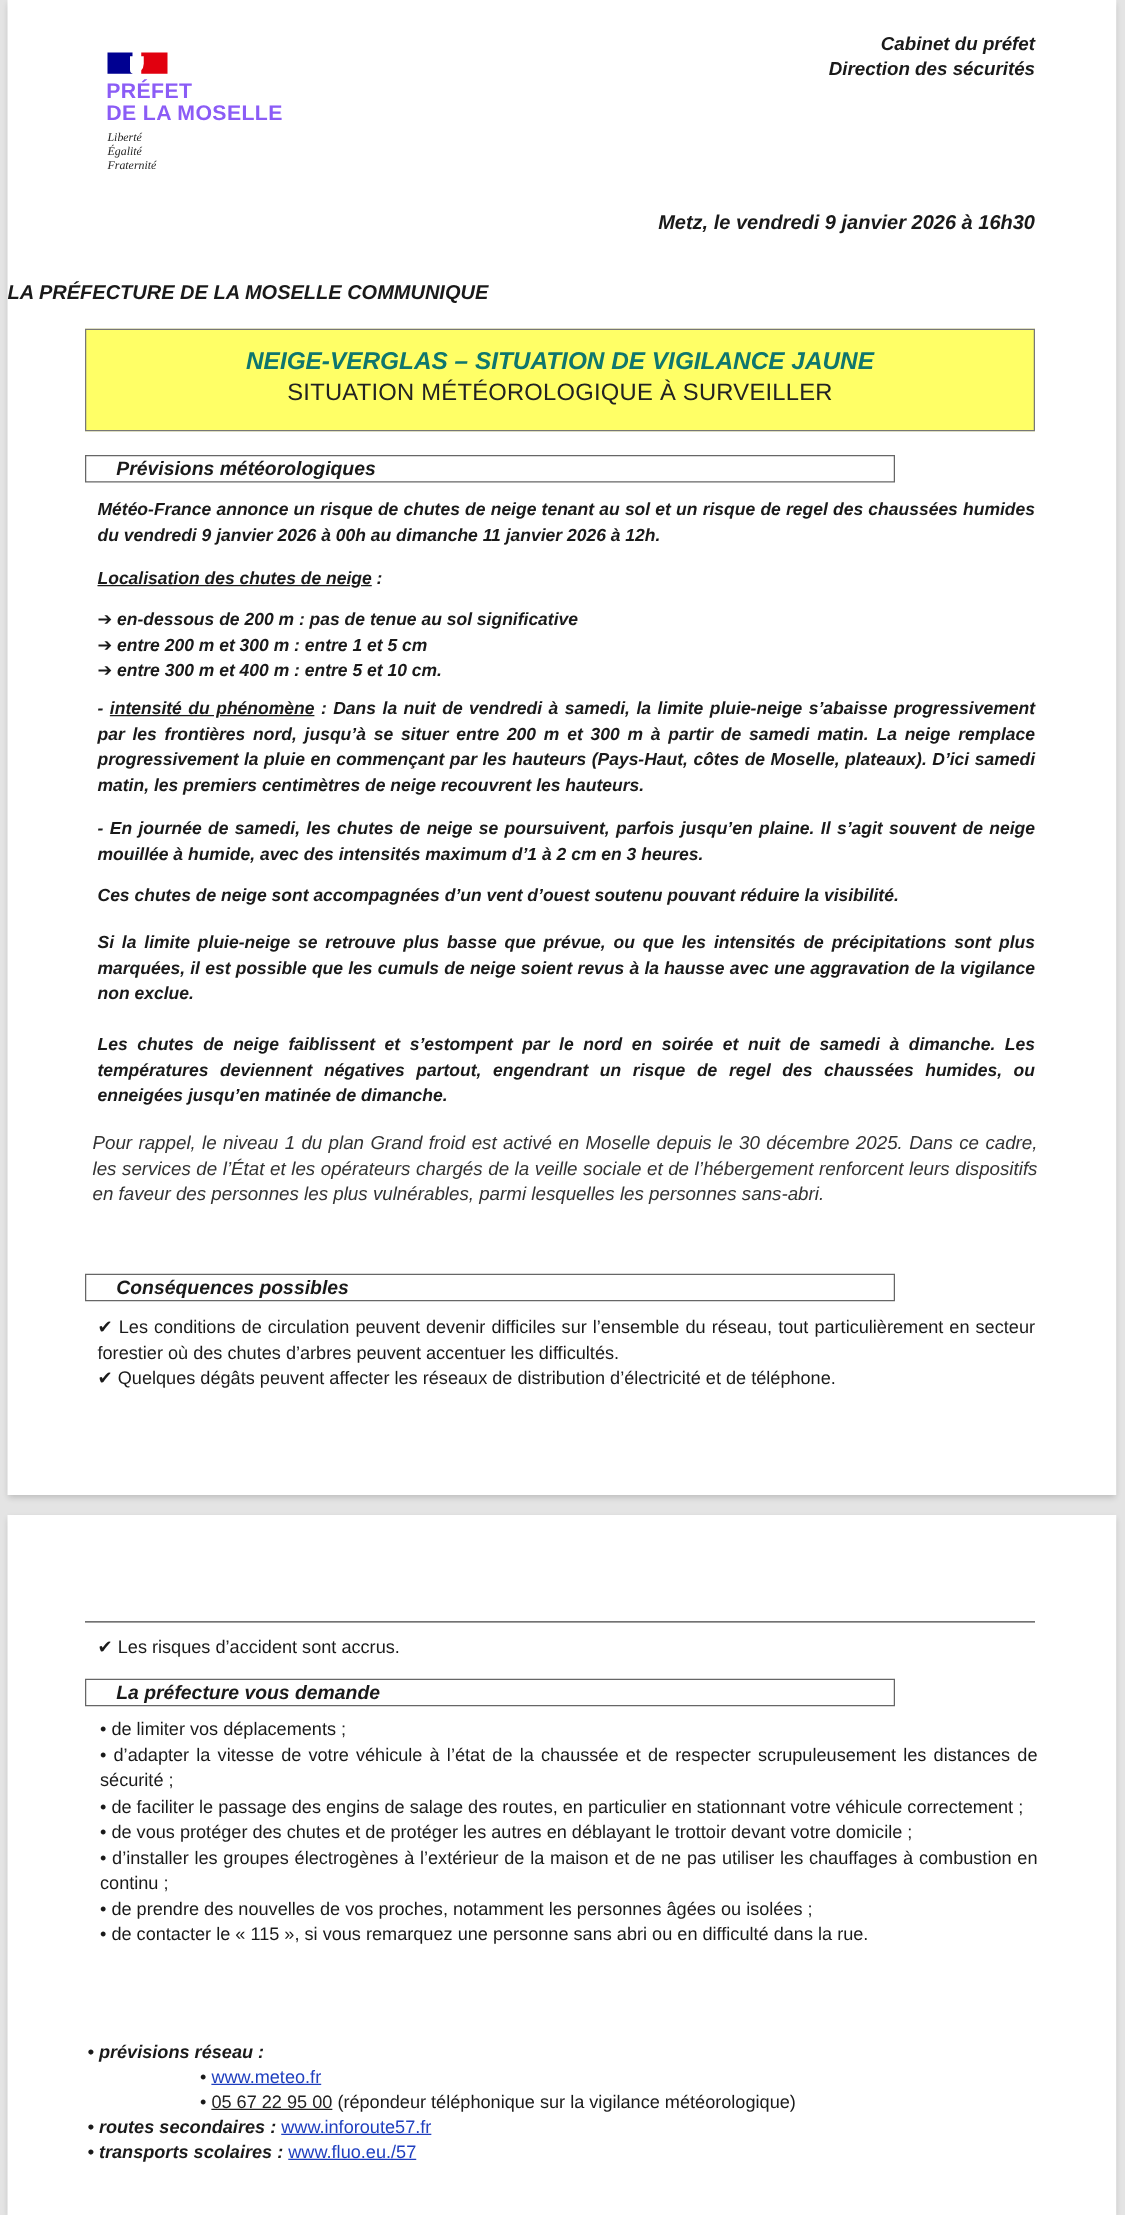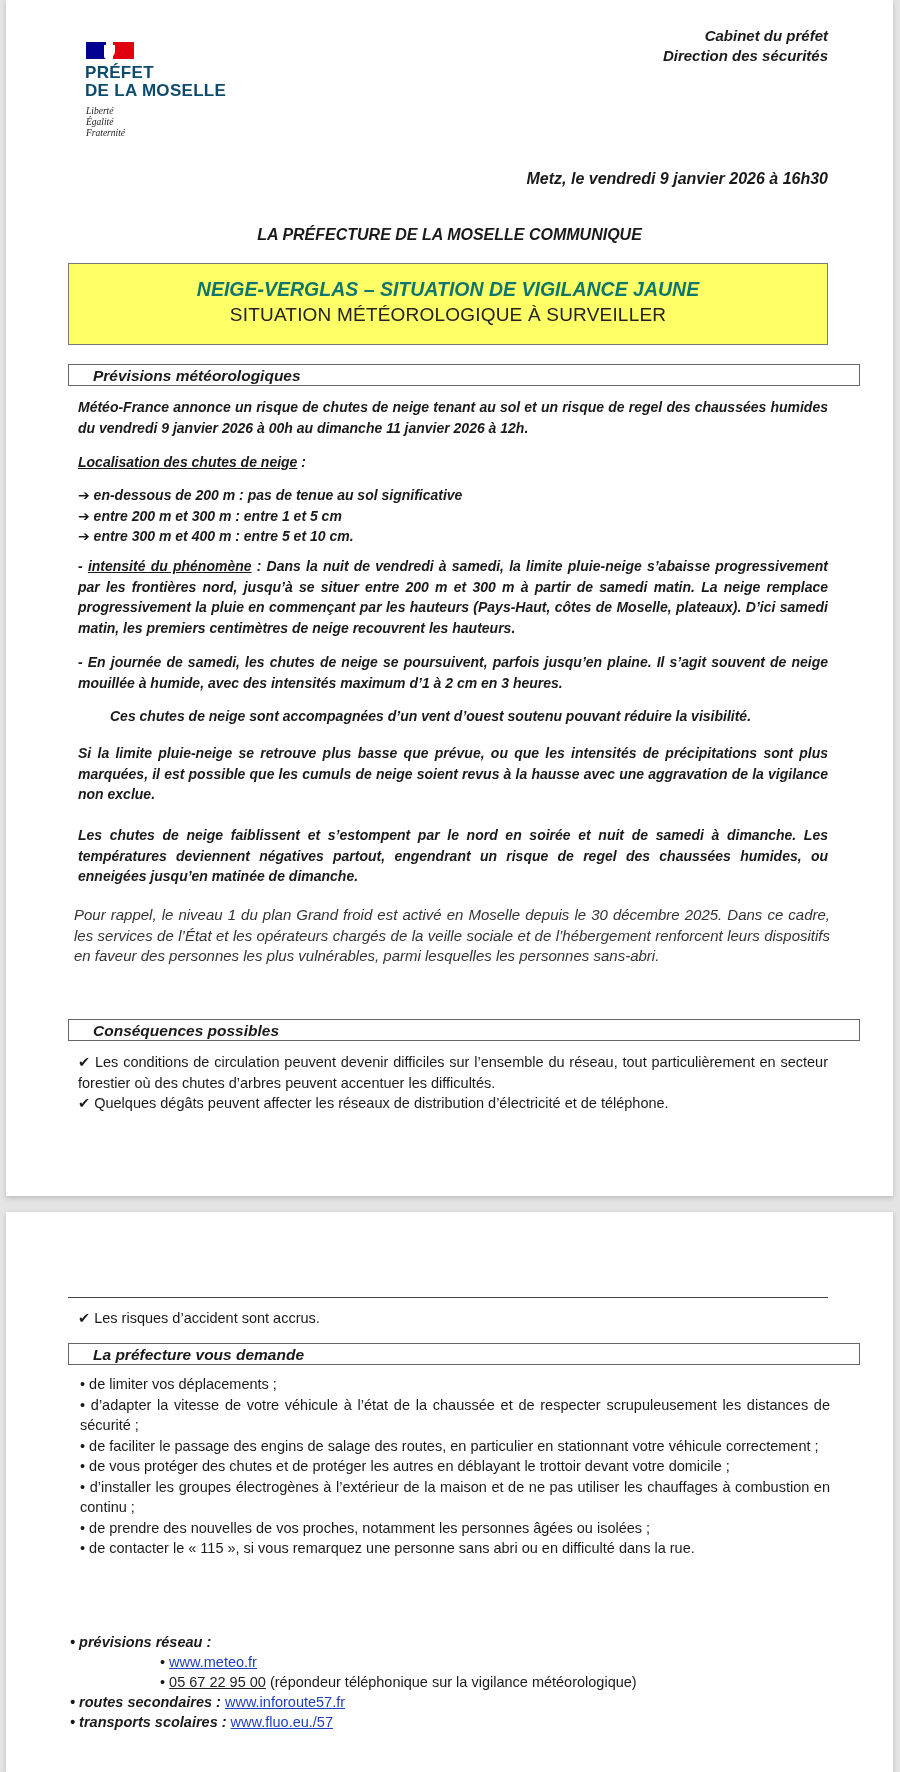--- a/index.html
+++ b/index.html
@@ -13,35 +13,35 @@
   }
   #page1 { top: 0; height: 1196px; }
   #page2 { top: 1212px; height: 560px; }
   .abs { position: absolute; }
 
   
   .flag { position: absolute; left: 80px; top: 42px; width: 48px; height: 17px; }
   .flag .b { position:absolute; left:0; top:0; width:20px; height:17px; background:#000091; }
   .flag .r { position:absolute; left:27px; top:0; width:21px; height:17px; background:#e1000f; }
   .flag .w { position:absolute; left:18px; top:3px; width:11px; height:14px; background:#fff; border-radius:0 0 8px 3px; }
-  .logo-title { left: 79px; top: 64px; font-weight: bold; font-size: 17px; line-height: 18px; letter-spacing: 0.3px; color:#0c4a6e; }
+  .logo-title { left: 79px; top: 64px; font-weight: bold; font-size: 17px; line-height: 18px; letter-spacing: 0.3px; color:#8b5cf6; }
   .motto { left: 80px; top: 106px; font-family: "Liberation Serif", serif; font-style: italic; font-size: 9.5px; line-height: 11px; color:#222; }
   .cabinet { right: 65px; top: 26px; text-align: right; font-weight: bold; font-style: italic; font-size: 15px; line-height: 20px; }
   .date { right: 65px; top: 170px; font-weight: bold; font-style: italic; font-size: 16px; }
-  .communique { left: 0; width: 887px; top: 226px; text-align: center; font-weight: bold; font-style: italic; font-size: 16px; }
+  .communique { left: 0; width: 887px; top: 226px; text-align: left; font-weight: bold; font-style: italic; font-size: 16px; }
 
   .vigilance {
     left: 62px; top: 263px; width: 760px; height: 82px; background: #ffff66; border: 1px solid #777;
     text-align: center; box-sizing: border-box;
   }
   .vig-1 { margin-top: 14px; font-weight: bold; font-style: italic; font-size: 19.5px; color:#0f766e; }
   .vig-2 { margin-top: 3px; font-size: 19px; color:#222; letter-spacing: 0.2px; }
 
   .section-box {
-    position: absolute; left: 62px; width: 792px; height: 22px; border: 1px solid #666; box-sizing: border-box;
+    position: absolute; left: 62px; width: 648px; height: 22px; border: 1px solid #666; box-sizing: border-box;
     font-weight: bold; font-style: italic; font-size: 15.5px; padding-left: 24px; line-height: 21px;
   }
   .body-text { position: absolute; left: 72px; width: 750px; font-size: 14px; line-height: 20.5px; text-align: justify; }
   .bi { font-weight: bold; font-style: italic; }
   .it { font-style: italic; }
   .ul { text-decoration: underline; }
   .arrow-list div { line-height: 20.5px; }
   .check-item { font-size: 14.5px; line-height: 20.5px; text-align: justify; }
   .bullet-item { font-size: 14.5px; line-height: 20.5px; text-align: justify; }
   a.link { color: #1f3fbf; text-decoration: underline; }
@@ -94,21 +94,21 @@
     <div>➔ entre 200 m et 300 m : entre 1 et 5 cm</div>
     <div>➔ entre 300 m et 400 m : entre 5 et 10 cm.</div>
   </div>
 
   <div class="body-text bi" style="top:556px;">
     <span>- </span><span class="ul">intensité du phénomène</span><span> : Dans la nuit de vendredi à samedi, la limite pluie-neige s’abaisse progressivement par les frontières nord, jusqu’à se situer entre 200 m et 300 m à partir de samedi matin. La neige remplace progressivement la pluie en commençant par les hauteurs (Pays-Haut, côtes de Moselle, plateaux). D’ici samedi matin, les premiers centimètres de neige recouvrent les hauteurs.</span>
   </div>
 
   <div class="body-text bi" style="top:652px;">-   En journée de samedi, les chutes de neige se poursuivent, parfois jusqu’en plaine. Il s’agit souvent de neige mouillée à humide, avec des intensités maximum d’1 à 2 cm en 3 heures.</div>
 
-  <div class="body-text bi" style="top:706px;margin-left:32px;">Ces chutes de neige sont accompagnées d’un vent d’ouest soutenu pouvant réduire la visibilité.</div>
+  <div class="body-text bi" style="top:706px;">Ces chutes de neige sont accompagnées d’un vent d’ouest soutenu pouvant réduire la visibilité.</div>
 
   <div class="body-text bi" style="top:743px;">Si la limite pluie-neige se retrouve plus basse que prévue, ou que les intensités de précipitations sont plus marquées, il est possible que les cumuls de neige soient revus à la hausse avec une aggravation de la vigilance non exclue.</div>
 
   <div class="body-text bi" style="top:825px;">Les chutes de neige faiblissent et s’estompent par le nord en soirée et nuit de samedi à dimanche. Les températures deviennent négatives partout, engendrant un risque de regel des chaussées humides, ou enneigées jusqu’en matinée de dimanche.</div>
 
   <div class="body-text it" style="top:905px; left:68px; width:756px; font-size:15px; line-height:20.5px; color:#333;">Pour rappel, le niveau 1 du plan Grand froid est activé en Moselle depuis le 30 décembre 2025. Dans ce cadre, les services de l’État et les opérateurs chargés de la veille sociale et de l’hébergement renforcent leurs dispositifs en faveur des personnes les plus vulnérables, parmi lesquelles les personnes sans-abri.</div>
 
   <div class="section-box" style="top:1019px;">Conséquences possibles</div>
 
   <div class="body-text" style="top:1052px; left:72px; width:750px;">

